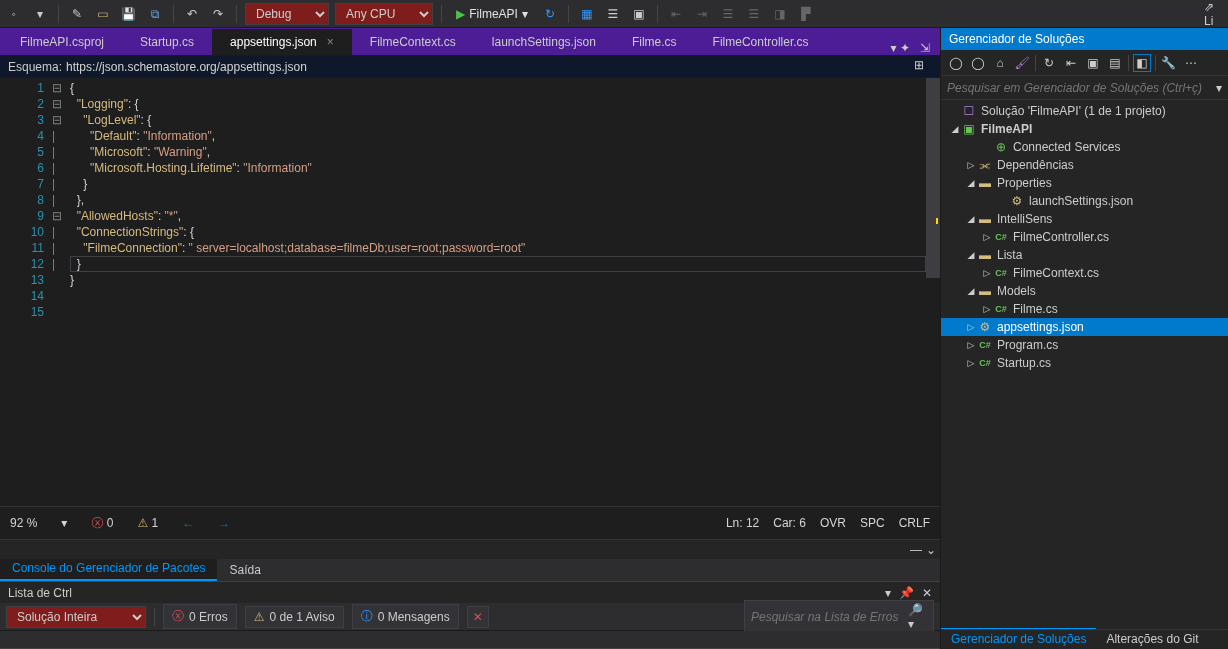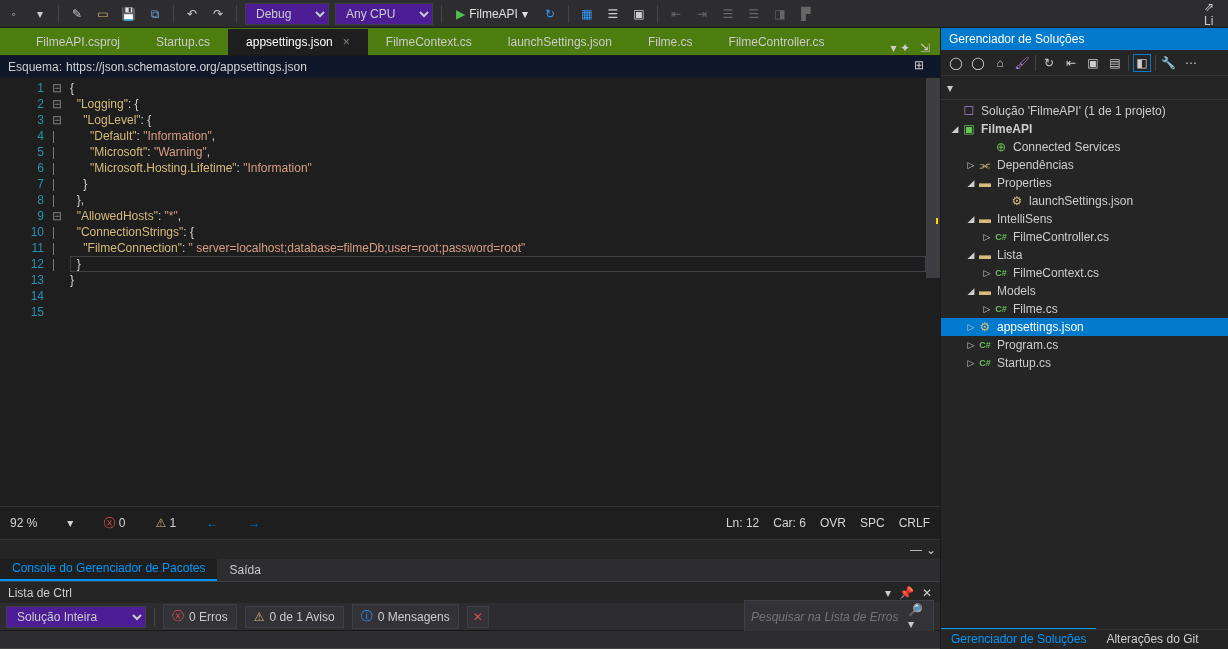--- a/index.html
+++ b/index.html
@@ -1,44 +1,44 @@
 <!DOCTYPE html>
 <html><head>
 <meta charset="utf-8">
 <style>
 * { margin:0; padding:0; box-sizing:border-box; font-family:"Segoe UI",Arial,sans-serif; font-size:12px; }
 body { background:#2d2d30; color:#ccc; width:1228px; height:649px; overflow:hidden; display:flex; flex-direction:column; }
 .toolbar { background:#2d2d30; height:28px; display:flex; align-items:center; padding:0 4px; gap:6px; border-bottom:1px solid #1a1a1a; }
 .toolbar .sep { width:1px; height:18px; background:#444; margin:0 2px; }
 .tb-btn { width:20px; height:20px; display:flex; align-items:center; justify-content:center; color:#ccc; cursor:pointer; }
-.tb-select { background:#4c1d95; border:1px solid #3f3f46; color:#ccc; padding:2px 20px 2px 6px; height:22px; }
+.tb-select { background:#7f1d1d; border:1px solid #3f3f46; color:#ccc; padding:2px 20px 2px 6px; height:22px; }
 .run-btn { display:flex; align-items:center; gap:4px; color:#e0e0e0; padding:0 6px; }
 .run-btn .tri { color:#4dc04d; }
 .share-icon { margin-left:auto; }
-.tabs { background:#4d7c0f; height:28px; display:flex; align-items:end; padding-left:18px; border-bottom:1px solid #1a1a1a; position:relative; }
+.tabs { background:#4c1d95; height:28px; display:flex; align-items:end; padding-left:2px; border-bottom:1px solid #1a1a1a; position:relative; }
 .tab { padding:6px 18px; color:#ccc; cursor:pointer; white-space:nowrap; }
 .tab.active { background:#1e1e1e; color:#fff; position:relative; }
 .tab.active::after { content:"×"; margin-left:10px; color:#888; }
 .tab-pin { position:absolute; right:30px; display:flex; gap:6px; align-items:center; }
 .tab-right-arrow { position:absolute; right:10px; color:#ccc; }
 .schema-bar { background:#0f172a; height:22px; display:flex; align-items:center; padding:0 8px; border-bottom:1px solid #1a1a1a; }
 .schema-bar input { flex:1; background:transparent; border:none; color:#d4d4d4; margin-left:4px; outline:none; }
 .schema-bar .grid-icon { width:18px; height:18px; margin-left:auto; }
 .main { display:flex; flex:1; min-height:0; }
 .editor-col { display:flex; flex-direction:column; flex:1; min-width:0; }
 .editor { display:flex; flex:1; background:#1e1e1e; min-height:0; position:relative; }
 .gutter { width:52px; background:#1e1e1e; color:#2b91af; text-align:right; padding-right:8px; font-family:Consolas,monospace; font-size:13px; line-height:16px; padding-top:2px; }
 .fold { width:18px; font-family:Consolas,monospace; font-size:10px; line-height:16px; color:#808080; padding-top:2px; }
 .code { flex:1; font-family:Consolas,monospace; font-size:13px; line-height:16px; padding-top:2px; color:#d4d4d4; white-space:pre; overflow:hidden; }
 .code .s { color:#d69d85; }
 .code .k { color:#d7ba7d; }
 .editor-scroll { position:absolute; right:0; top:0; width:14px; height:100%; background:#1e1e1e; }
 .editor-scroll .thumb { background:#3e3e42; width:14px; height:200px; }
 .editor-scroll .marker { position:absolute; right:2px; width:2px; height:6px; background:#ffd700; }
-.statusline { height:22px; background:#1e1e1e; border-top:1px solid #333; display:flex; align-items:center; padding:16px 10px; gap:30px; color:#d4d4d4; }
+.statusline { height:22px; background:#1e1e1e; border-top:1px solid #333; display:flex; align-items:center; padding:16px 10px; gap:24px; color:#d4d4d4; }
 .statusline .err-icon { color:#d85050; }
 .statusline .warn-icon { color:#d7ba7d; }
 .statusline .nav-arrow { color:#007acc; font-weight:bold; }
 .statusline .right { margin-left:auto; display:flex; gap:14px; }
 .output-head { height:20px; background:#252526; display:flex; align-items:center; padding:0 4px; color:#ccc; border-top:1px solid #333; position:relative; }
 .output-head .dash-icons { margin-left:auto; display:flex; gap:4px; }
 .output-tabs { height:22px; background:#2d2d30; display:flex; align-items:end; }
 .output-tab { padding:4px 12px; color:#ccc; cursor:pointer; }
 .output-tab.active { color:#0097fb; border-bottom:2px solid #0097fb; background:#1e1e1e; }
 .errlist-head { height:22px; background:#252526; display:flex; align-items:center; padding:0 8px; border-top:1px solid #3f3f46; }
@@ -253,20 +253,21 @@
       <span class="ico">⇤</span>
       <span class="ico">▣</span>
       <span class="ico">▤</span>
       <span class="sep"></span>
       <span class="ico box-active">◧</span>
       <span class="sep"></span>
       <span class="ico">🔧</span>
       <span class="ico">⋯</span>
     </div>
     <div class="panel-search">
+      <input placeholder="Pesquisar em Gerenciador de Soluções (Ctrl+ç)" style="">
       <span>▾</span>
     </div>
     <div class="tree" id="tree">
         <div class="tree-row" style="padding-left: 8px;">
           <span class="arrow "></span>
           <span class="ico ico-sln">☐</span>
           <span class="lbl">Solução 'FilmeAPI' (1 de 1 projeto)</span>
         </div>
         <div class="tree-row bold" style="padding-left: 8px;">
           <span class="arrow open"></span>

